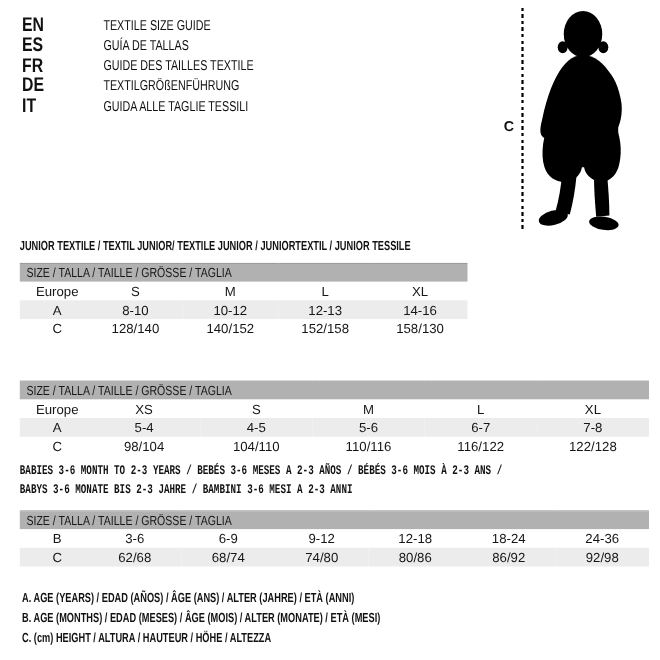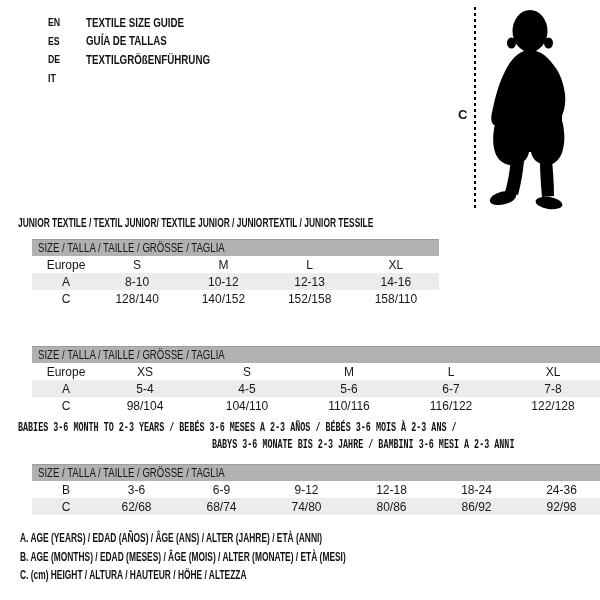--- a/index.html
+++ b/index.html
@@ -9,76 +9,81 @@
   }
   
   .cond{display:inline-block;transform-origin:0 50%;white-space:nowrap;}
   .cx70{transform:scaleX(0.70);}
   .cx75{transform:scaleX(0.75);}
   .cx80{transform:scaleX(0.80);}
 
   
   .lang-block{position:absolute;left:20px;top:13px;}
   .lang-row{display:flex;height:18.5px;align-items:center;}
-  .lang-code{width:38px;font-weight:bold;font-size:11px;margin-left:28px;}
-  .lang-label{font-weight:bold;font-size:13px;}
+  .lang-code{width:38px;font-weight:bold;font-size:18px;}
+  .lang-label{font-weight:normal;font-size:13px;margin-left:36px;}
 
   
   .dash-line{
     position:absolute;left:474px;top:7px;width:2px;height:203px;
     background-image:repeating-linear-gradient(to bottom,#000 0 3px,transparent 3px 6px);
   }
   .figure-label{position:absolute;left:458px;top:107px;font-size:13px;font-weight:bold;}
   .baby{position:absolute;left:484px;top:6px;}
 
   
-  .section-title{position:absolute;left:18px;font-size:12px;font-weight:bold;line-height:17px;text-align:right;}
+  .section-title{position:absolute;left:18px;font-size:12px;font-weight:bold;line-height:17px;}
   .st1{top:215px;}
   .st2{top:321px;}
   .st3{top:420px;font-family:Liberation Mono, monospace;}
   .subA{font-size:8px;vertical-align:-2px;}
 
   
-  table.size-table{position:absolute;left:32px;border-collapse:collapse;table-layout:fixed;font-size:12px;color:#161616;}
+  table.size-table{position:absolute;left:18px;border-collapse:collapse;table-layout:fixed;font-size:12px;color:#161616;}
   .t1{top:239px;width:407px;}
   .t2{top:346px;width:572px;}
   .t3{top:464px;width:572px;}
   col.col-label{width:62px;}
   .size-table th.band{
     background:#b1b1b1;height:16px;text-align:left;font-weight:normal;
     padding:0 0 0 6px;font-size:12px;border-top:1px solid #9d9d9d;
   }
   .size-table td{height:17px;padding:0;text-align:center;font-weight:normal;}
   .size-table td.lbl{text-align:center;padding-left:6px;}
   .size-table tr.alt{background:#ececec;}
 
   
   .legend{position:absolute;left:20px;top:531px;font-size:12px;font-weight:bold;}
-  .legend-line{height:18.5px;display:flex;align-items:flex-start;}
+  .legend-line{height:18.5px;display:flex;align-items:flex-end;}
 </style>
 </head>
 <body>
 
 <div class="canvas">
 
   <div class="lang-block">
     <div class="lang-row">
       <span class="lang-code"><span class="cond cx80">EN</span></span>
       <span class="lang-label"><span class="cond cx75">TEXTILE SIZE GUIDE</span></span>
     </div>
     <div class="lang-row">
       <span class="lang-code"><span class="cond cx80">ES</span></span>
       <span class="lang-label"><span class="cond cx75">GUÍA DE TALLAS</span></span>
     </div>
     <div class="lang-row">
+      <span class="lang-code"><span class="cond cx80">FR</span></span>
+      <span class="lang-label"><span class="cond cx75">GUIDE DES TAILLES TEXTILE</span></span>
+    </div>
+    <div class="lang-row">
       <span class="lang-code"><span class="cond cx80">DE</span></span>
       <span class="lang-label"><span class="cond cx75">TEXTILGRÖßENFÜHRUNG</span></span>
     </div>
     <div class="lang-row">
       <span class="lang-code"><span class="cond cx80">IT</span></span>
+      <span class="lang-label"><span class="cond cx75">GUIDA ALLE TAGLIE TESSILI</span></span>
     </div>
   </div>
 
   <div class="dash-line"></div>
   <div class="figure-label">C</div>
   <svg class="baby" width="84" height="204" viewBox="0 0 84 204" aria-hidden="true">
     <g fill="#000000">
       <ellipse cx="46" cy="25" rx="17.5" ry="21"></ellipse>
       <ellipse cx="27.5" cy="37" rx="4.5" ry="5.5"></ellipse>
       <ellipse cx="64.5" cy="37" rx="4.5" ry="5.5"></ellipse>
@@ -122,21 +127,21 @@
         <td>8-10</td>
         <td>10-12</td>
         <td>12-13</td>
         <td>14-16</td>
       </tr>
       <tr>
         <td class="lbl">C</td>
         <td>128/140</td>
         <td>140/152</td>
         <td>152/158</td>
-        <td>158/110</td>
+        <td>158/130</td>
       </tr>
     </tbody>
   </table>
 
   <table class="size-table t2">
     <colgroup>
         <col class="col-label">
         <col>
         <col>
         <col>

